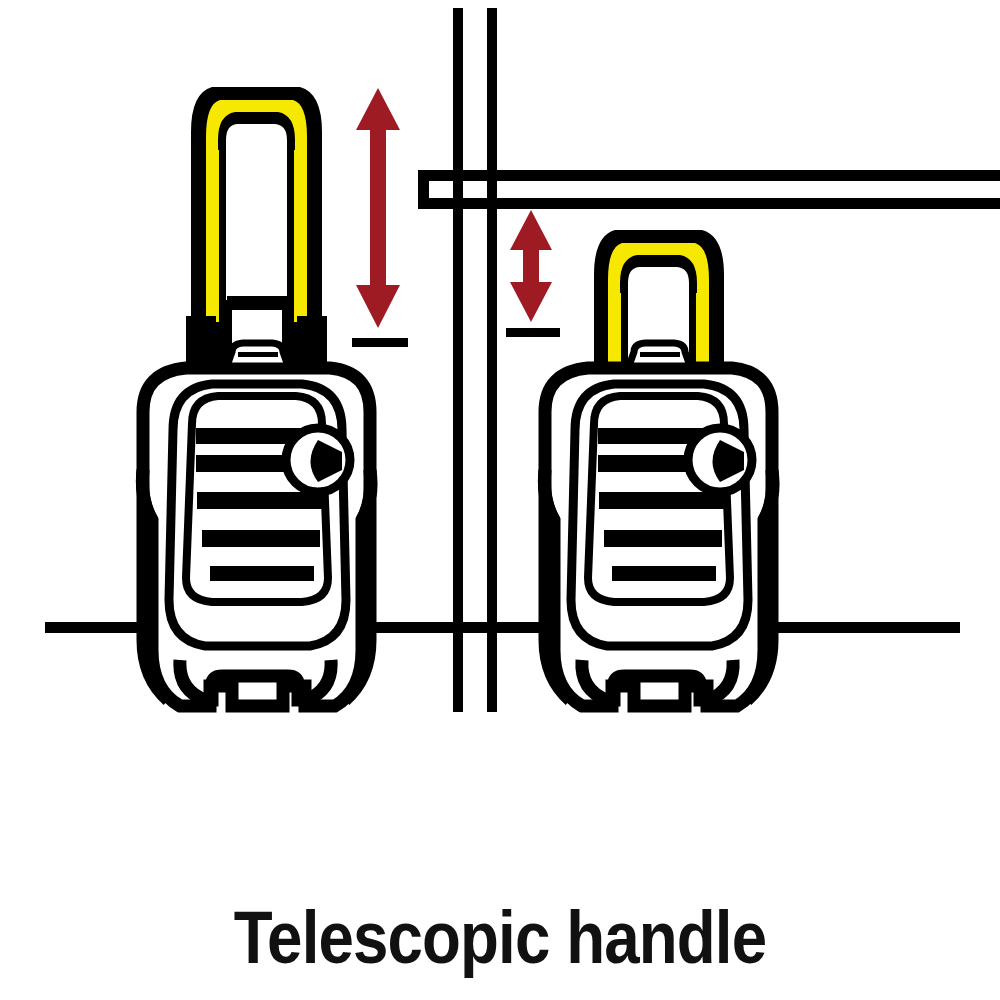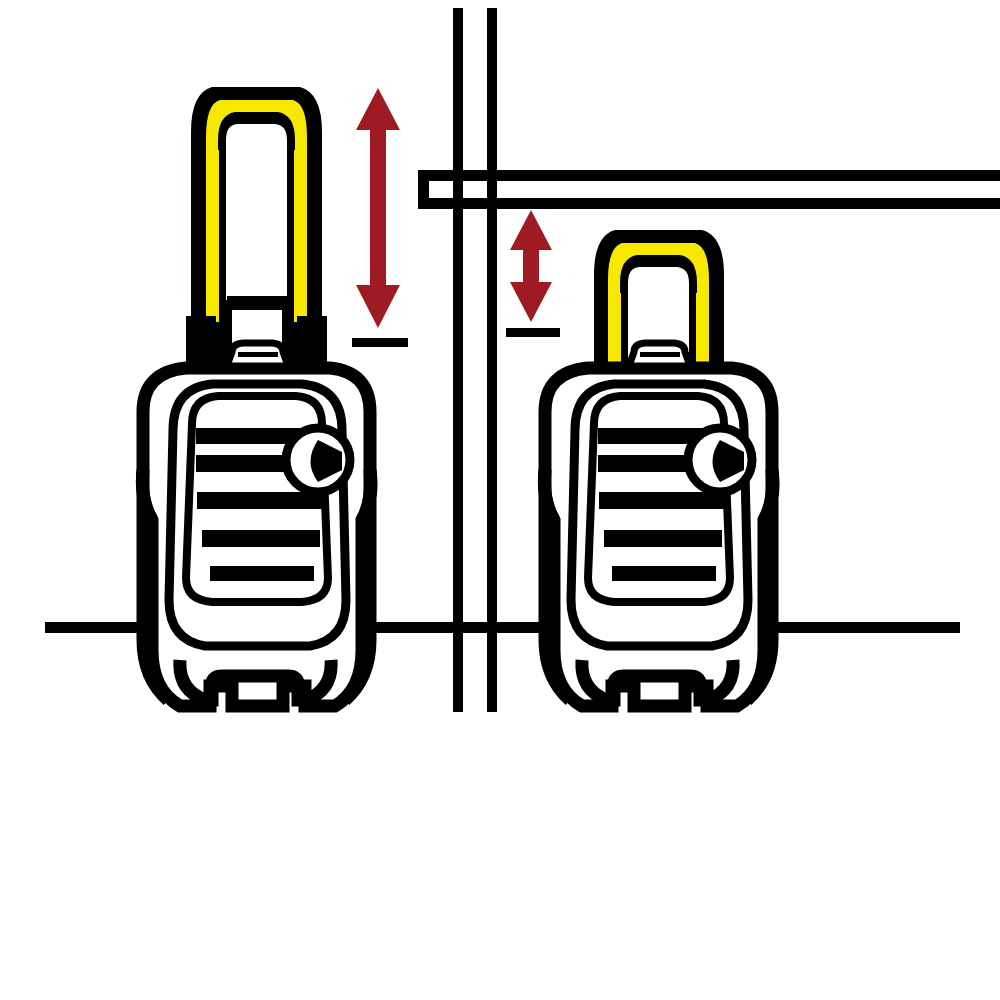--- a/index.html
+++ b/index.html
@@ -306,14 +306,17 @@
       </g>
     </g>
 
     <g>
       <path d="M531,210 L552,250 L539,250 L539,282 L552,282 L531,322 L510,282 L523,282 L523,250 L510,250 Z" fill="#9E1B24"></path>
       <rect x="506" y="328" width="54" height="9" fill="#000000"></rect>
     </g>
 
   </svg>
 
+  <div id="caption-wrap">
+    <div id="caption">Telescopic handle</div>
+  </div>
 
 </div>
 
 </body></html>

